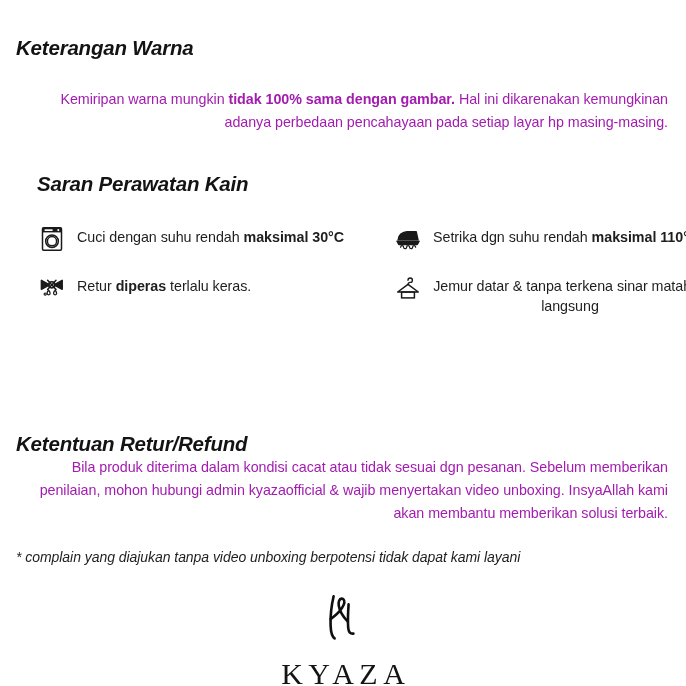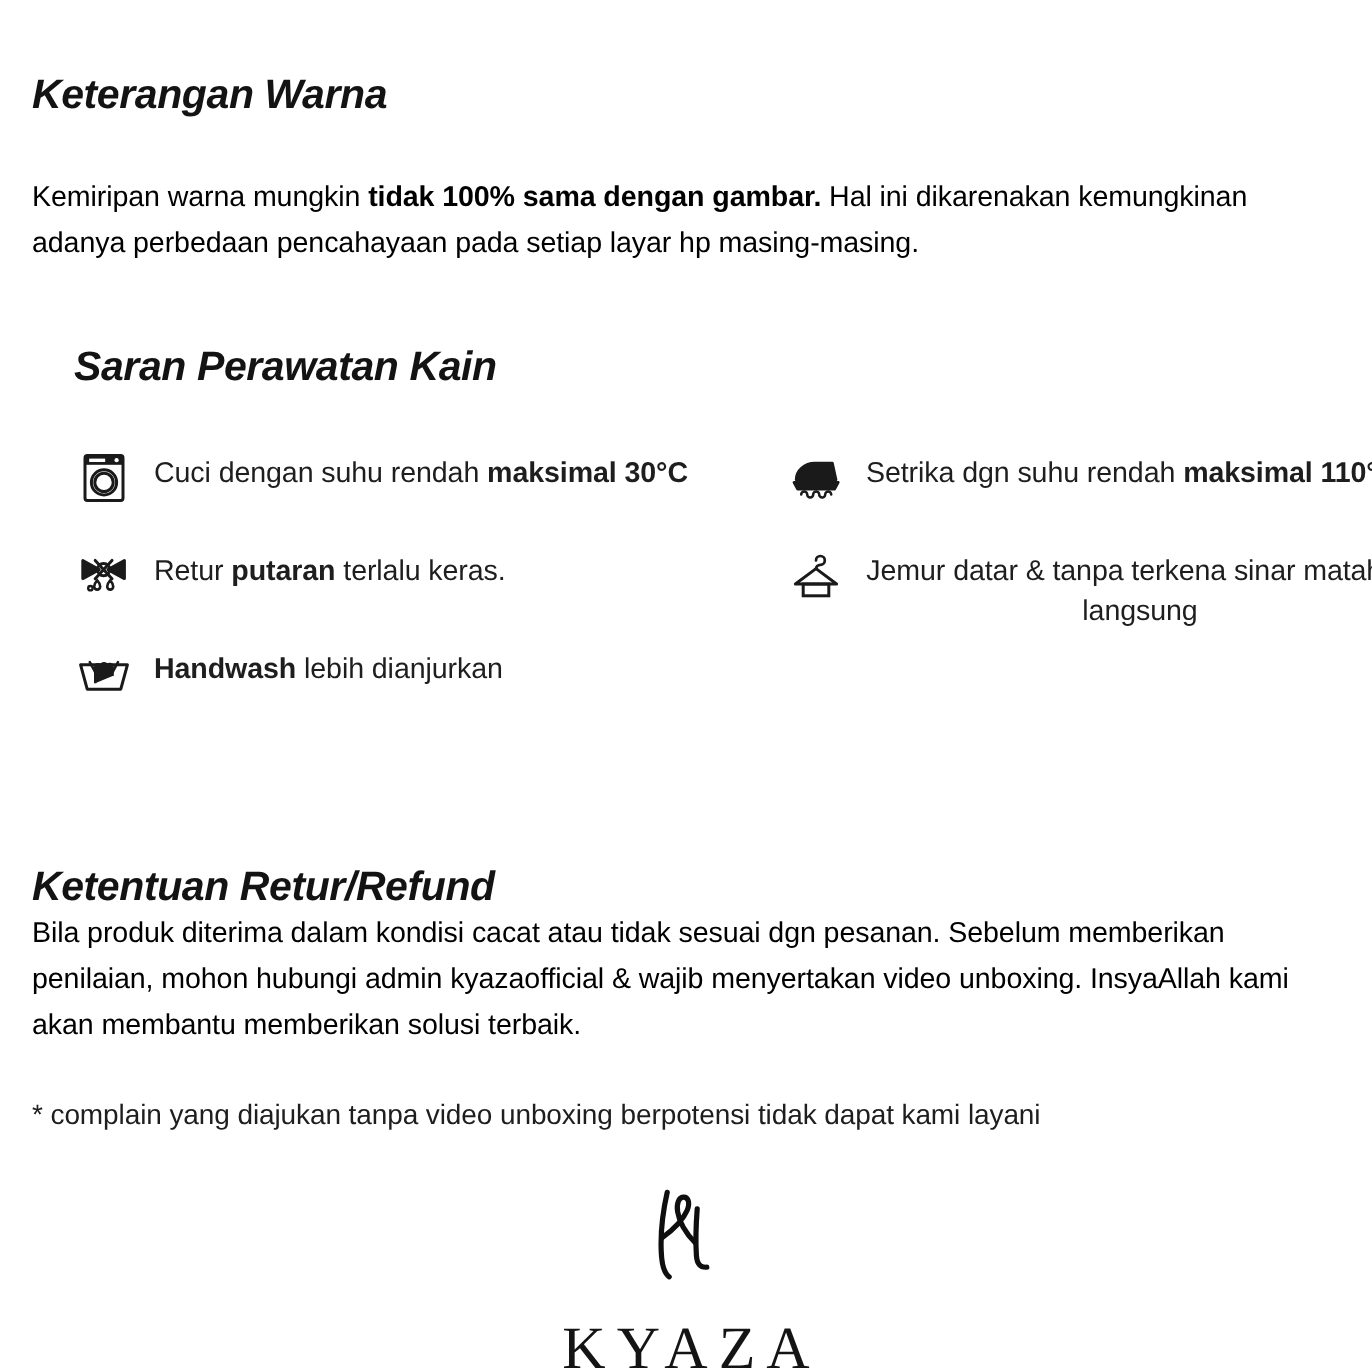--- a/index.html
+++ b/index.html
@@ -30,27 +30,29 @@
     font-weight: bold;
     font-style: italic;
     letter-spacing: -0.2px;
     color: #131313;
   }
 
   
   .body-text {
     font-size: 14.3px;
     line-height: 1.62;
-    color: #000000;
+    color: #a21caf;
     letter-spacing: -0.05px;
+    text-align: right;
   }
   .body-text b { font-weight: bold; }
 
   .note-text {
     font-size: 14px;
+    font-style: italic;
     line-height: 1.5;
     color: #1e1e1e;
     letter-spacing: -0.05px;
   }
 
   
   #color-note-section { position: absolute; left: 16px; top: 36px; width: 654px; }
   #color-note-section .body-text { margin-top: 28px; width: 652px; }
 
   #care-section { position: absolute; left: 16px; top: 172px; width: 654px; margin-left: 21px; }
@@ -158,37 +160,24 @@
               <path d="M4.4 6.3 L4.4 15.3 L12.6 10.8 Z" fill="#1a1a1a" stroke="#1a1a1a" stroke-linejoin="round"></path>
               <path d="M25.2 6.3 L25.2 15.3 L17 10.8 Z" fill="#1a1a1a" stroke="#1a1a1a" stroke-linejoin="round"></path>
               <circle cx="14.8" cy="10.8" r="3.1"></circle>
               <path d="M10.6 6.2 L19.0 15.4 M19.0 6.2 L10.6 15.4" stroke-linecap="round"></path>
               <path d="M10.1 19.3c0-1.5 1.5-3.1 1.5-3.1s1.5 1.6 1.5 3.1a1.5 1.5 0 0 1-3 0z" stroke-width="1.3"></path>
               <path d="M16.6 19.3c0-1.5 1.5-3.1 1.5-3.1s1.5 1.6 1.5 3.1a1.5 1.5 0 0 1-3 0z" stroke-width="1.3"></path>
               <circle cx="8.2" cy="20.1" r="1.1" stroke-width="1.2"></circle>
             </svg>
           </span>
           <span class="care-label">
-            <span>Retur </span><b>putaran</b><span> terlalu keras.</span>
-          </span>
-        </div>
-
-        <div class="care-row">
-          <span class="care-icon">
-            <svg width="30" height="26" viewBox="0 0 30 26" fill="none" stroke="#1a1a1a" stroke-width="1.5">
-              <path d="M3.3 8.4 H26.7 L23.4 20.6 H6.6 Z" stroke-linejoin="round"></path>
-              <path d="M10.6 17.6 V9.6 a1.45 1.45 0 0 1 2.9 0 V9.0 a1.45 1.45 0 0 1 2.9 0 V9.4 a1.45 1.45 0 0 1 2.9 0 v4.6" fill="#1a1a1a" stroke="#1a1a1a" stroke-width="1.2" stroke-linejoin="round"></path>
-              <path d="M10.6 12.0 L7.9 7.1" stroke-linecap="round" stroke-width="1.3"></path>
-              <path d="M19.3 12.0 L22.0 7.1" stroke-linecap="round" stroke-width="1.3"></path>
-            </svg>
-          </span>
-          <span class="care-label">
-            <span></span><b>Handwash</b><span> lebih dianjurkan</span>
-          </span>
-        </div>
+            <span>Retur </span><b>diperas</b><span> terlalu keras.</span>
+          </span>
+        </div>
+
 
       </div>
 
       <div class="care-col right">
 
 
         <div class="care-row">
           <span class="care-icon">
             <svg width="30" height="26" viewBox="0 0 30 26" fill="none" stroke="#1a1a1a" stroke-width="1.4">
               <path d="M5.1 13.9 C5.1 9.2 9.3 5.6 14.4 5.6 H23.2 L25.0 13.9 Z" fill="#1a1a1a" stroke="#1a1a1a" stroke-linejoin="round"></path>

